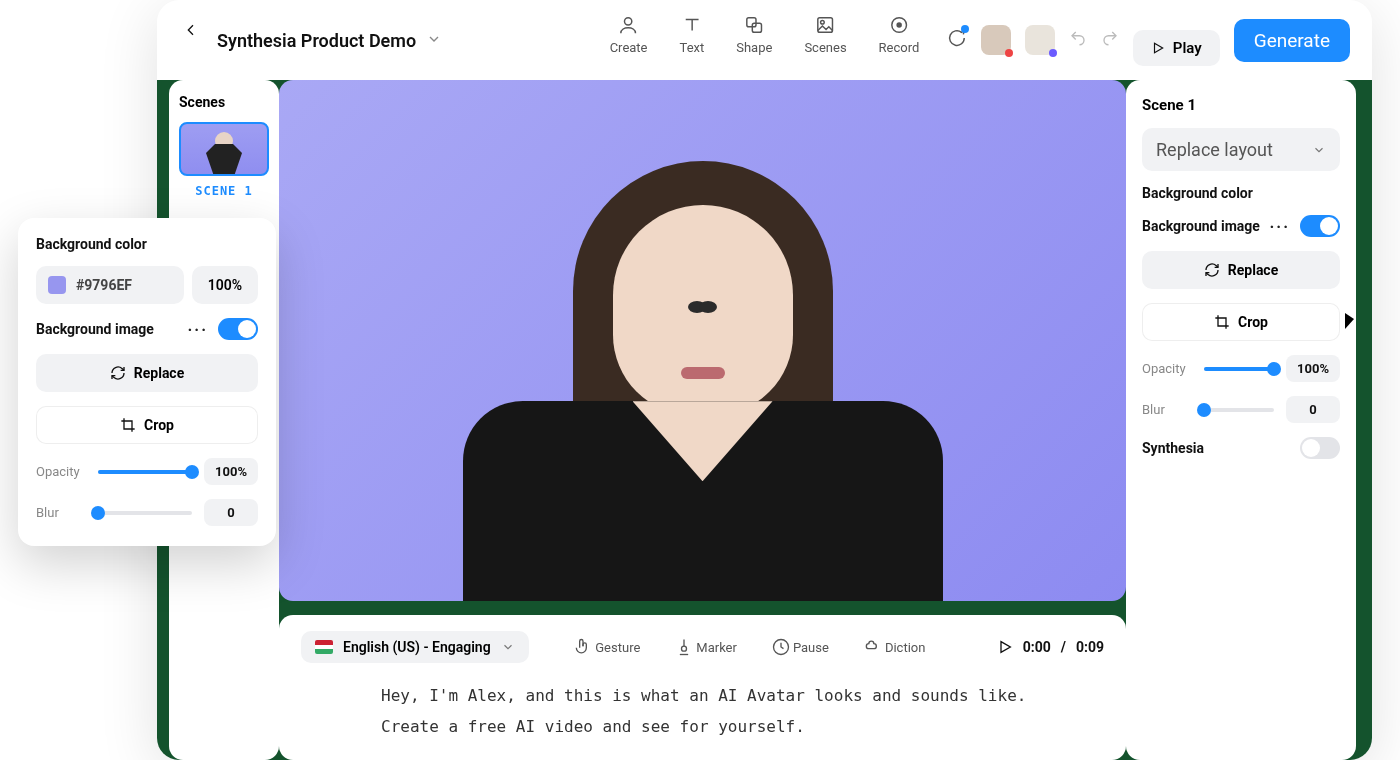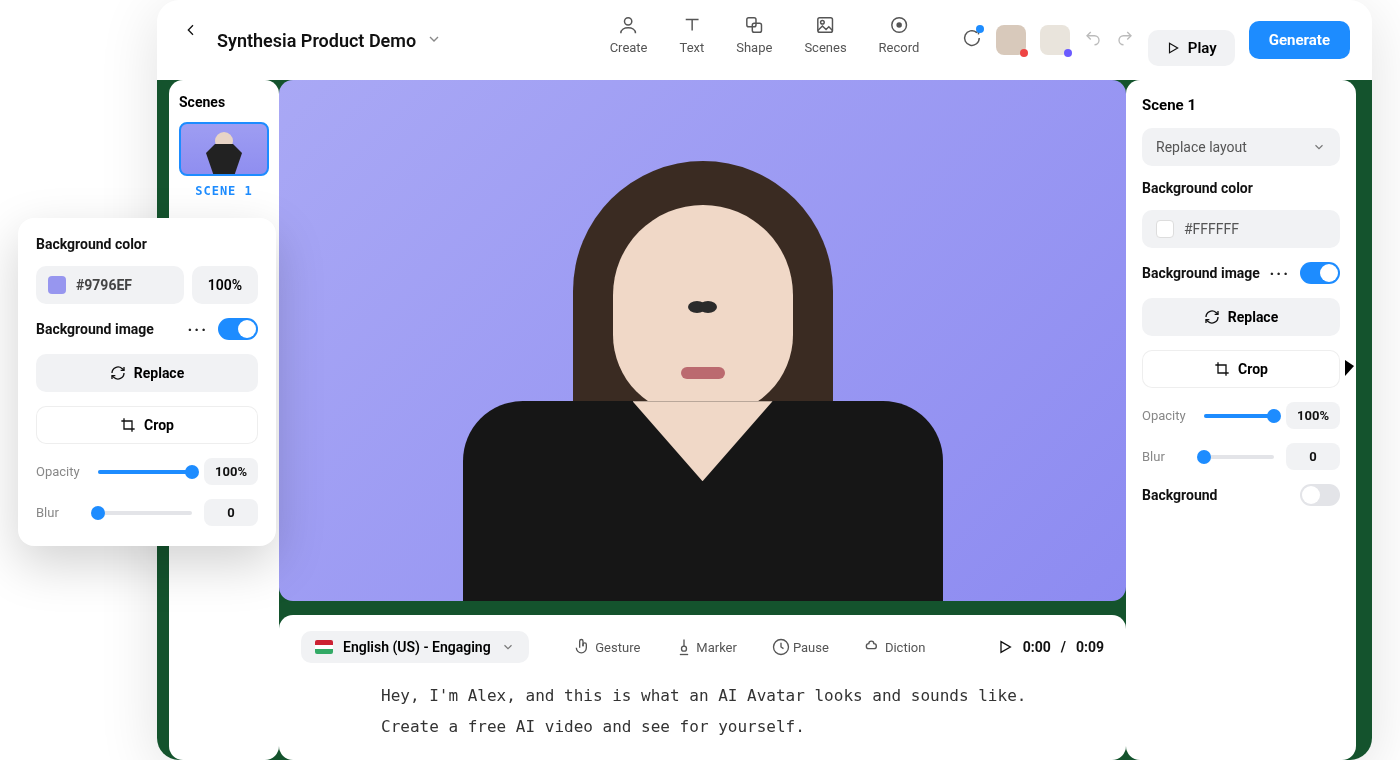--- a/index.html
+++ b/index.html
@@ -30,21 +30,21 @@
   .tool { display:flex; flex-direction:column; align-items:center; gap:4px; font-size:13px; color:#555; cursor:pointer;}
   .tool svg { width:22px; height:22px; stroke:#555; fill:none; stroke-width:1.6;}
 
   .header-right { margin-left:auto; display:flex; align-items:center; gap:14px;}
   .comment-icon { width:22px;height:22px;stroke:#555;fill:none;stroke-width:1.6; position:relative;}
   .comment-dot { position:absolute; top:-2px; right:-2px; width:8px;height:8px;border-radius:50%; background:#1d8cff;}
   .avatar { width:30px;height:30px;border-radius:8px; background:#ddd; position:relative; display:flex;align-items:center;justify-content:center;}
   .avatar .dot{position:absolute;bottom:-2px;right:-2px;width:8px;height:8px;border-radius:50%}
   .undo-redo svg { width:18px;height:18px;stroke:#bbb;fill:none;stroke-width:1.8;}
   .play-btn { background:#f1f2f4; border:none; border-radius:10px; padding:9px 18px; font-size:15px; font-weight:600; display:flex;align-items:center;gap:8px;cursor:pointer;margin-top:16px;}
-  .generate-btn { background:#1d8cff; color:#fff; border:none; border-radius:10px; padding:10px 20px; font-size:15px; font-weight:700;cursor:pointer;}
+  .generate-btn { background:#1d8cff; color:#fff; border:none; border-radius:10px; padding:10px 20px; font-size:19px; font-weight:400;cursor:pointer;}
 
   
   .body { flex:1; min-height:0; display:flex; padding:0 16px 0 12px; background:#14532d;}
 
   .scenes-panel { width:110px; background:#fff; border-radius:14px; padding:14px 10px; }
   .scenes-title { font-size:14px; font-weight:700; margin-bottom:12px;}
   .scene-thumb { border:2px solid #1d8cff; border-radius:8px; background: linear-gradient(#9e9df2,#8f8ef0); height:54px; position:relative; overflow:hidden;}
   .scene-thumb::after{content:""; position:absolute; bottom:0; left:50%; transform:translateX(-50%); width:36px;height:30px; background:#222; clip-path:polygon(20% 100%,0 30%,25% 0,75% 0,100% 30%,80% 100%);}
   .scene-thumb::before{content:"";position:absolute;left:50%;top:8px;transform:translateX(-50%);width:18px;height:18px;background:#e8d4c6;border-radius:50%;}
   .scene-num { font-family:ui-monospace,monospace; letter-spacing:1px; font-size:12px; color:#1d8cff; font-weight:700; text-align:center; margin-top:8px;}
@@ -69,21 +69,21 @@
   .flag{width:18px;height:14px;border-radius:2px;background:linear-gradient(#c23 33%,#fff 33% 66%,#3a6 66%);} 
   .mid-tools{display:flex;gap:34px;margin-left:auto;margin-right:auto;}
   .st{display:flex;flex-direction:row;align-items:center;gap:2px;font-size:13px;color:#555;cursor:pointer;}
   .st svg{width:20px;height:20px;stroke:#555;fill:none;stroke-width:1.6;}
   .timecode{margin-left:auto;display:flex;align-items:center;gap:10px;font-size:14px;font-weight:700;color:#111;}
   .script-text{margin-top:18px;font-family:ui-monospace,Menlo,Consolas,monospace;font-size:16px;line-height:1.9;color:#333;white-space:pre-wrap;padding-left:80px;}
 
   
   .props{width:230px;background:#fff;border-radius:14px;padding:16px 16px;display:flex;flex-direction:column;gap:14px;}
   .props h3{font-size:15px;font-weight:700;}
-  .select{background:#f1f2f4;border-radius:10px;padding:11px 14px;font-size:14px;color:#555;display:flex;align-items:center;justify-content:space-between;cursor:pointer;}
+  .select{background:#f1f2f4;border-radius:10px;padding:11px 14px;font-size:18px;color:#555;display:flex;align-items:center;justify-content:space-between;cursor:pointer;}
   .label{font-size:14px;font-weight:700;color:#111;}
   .color-field{background:#f1f2f4;border-radius:10px;padding:10px 14px;display:flex;align-items:center;gap:10px;font-size:14px;color:#555;}
   .swatch{width:18px;height:18px;border-radius:4px;border:1px solid #ddd;background:#fff;}
   .row-split{display:flex;align-items:center;justify-content:space-between;}
   .more-dots{letter-spacing:2px;color:#222;font-weight:700;cursor:pointer;}
   .toggle{width:40px;height:22px;border-radius:11px;background:#1d8cff;position:relative;cursor:pointer;}
   .toggle.off{background:#e3e4e8;}
   .toggle .knob{position:absolute;top:2px;right:2px;width:18px;height:18px;background:#fff;border-radius:50%;}
   .toggle.off .knob{left:2px;right:auto;}
   .act-btn{background:#f1f2f4;border:none;border-radius:10px;padding:11px 14px;font-size:14px;font-weight:700;display:flex;align-items:center;justify-content:center;gap:8px;cursor:pointer;}
@@ -287,24 +287,20 @@
       <h3>Scene 1</h3>
 
       <div class="select">
         <span>Replace layout</span>
         <svg viewBox="0 0 24 24" width="14" height="14" stroke="#777" fill="none" stroke-width="2">
             <path d="M6 9l6 6 6-6"></path>
           </svg>
       </div>
 
       <div class="label">Background color</div>
-      <div class="color-field">
-        <span class="swatch"></span>
-        <span>#FFFFFF</span>
-      </div>
 
       <div class="row-split">
         <span class="label">Background image</span>
         <span style="display:flex;align-items:center;gap:10px">
           <span class="more-dots">···</span>
           <span class="toggle">
               <span class="knob"></span>
             </span>
         </span>
       </div>
@@ -340,21 +336,21 @@
       <div class="slider-row">
         <span class="sl-label">Blur</span>
         <span class="track">
             <span class="fill" style="width:0%"></span>
             <span class="thumb" style="left:0%"></span>
           </span>
         <span class="val-pill">0</span>
       </div>
 
       <div class="row-split">
-        <span class="label">Background</span>
+        <span class="label">Synthesia</span>
         <span class="toggle off">
             <span class="knob"></span>
           </span>
       </div>
     </div>
 
   </div>
 </div>
 
 <div class="popover">

